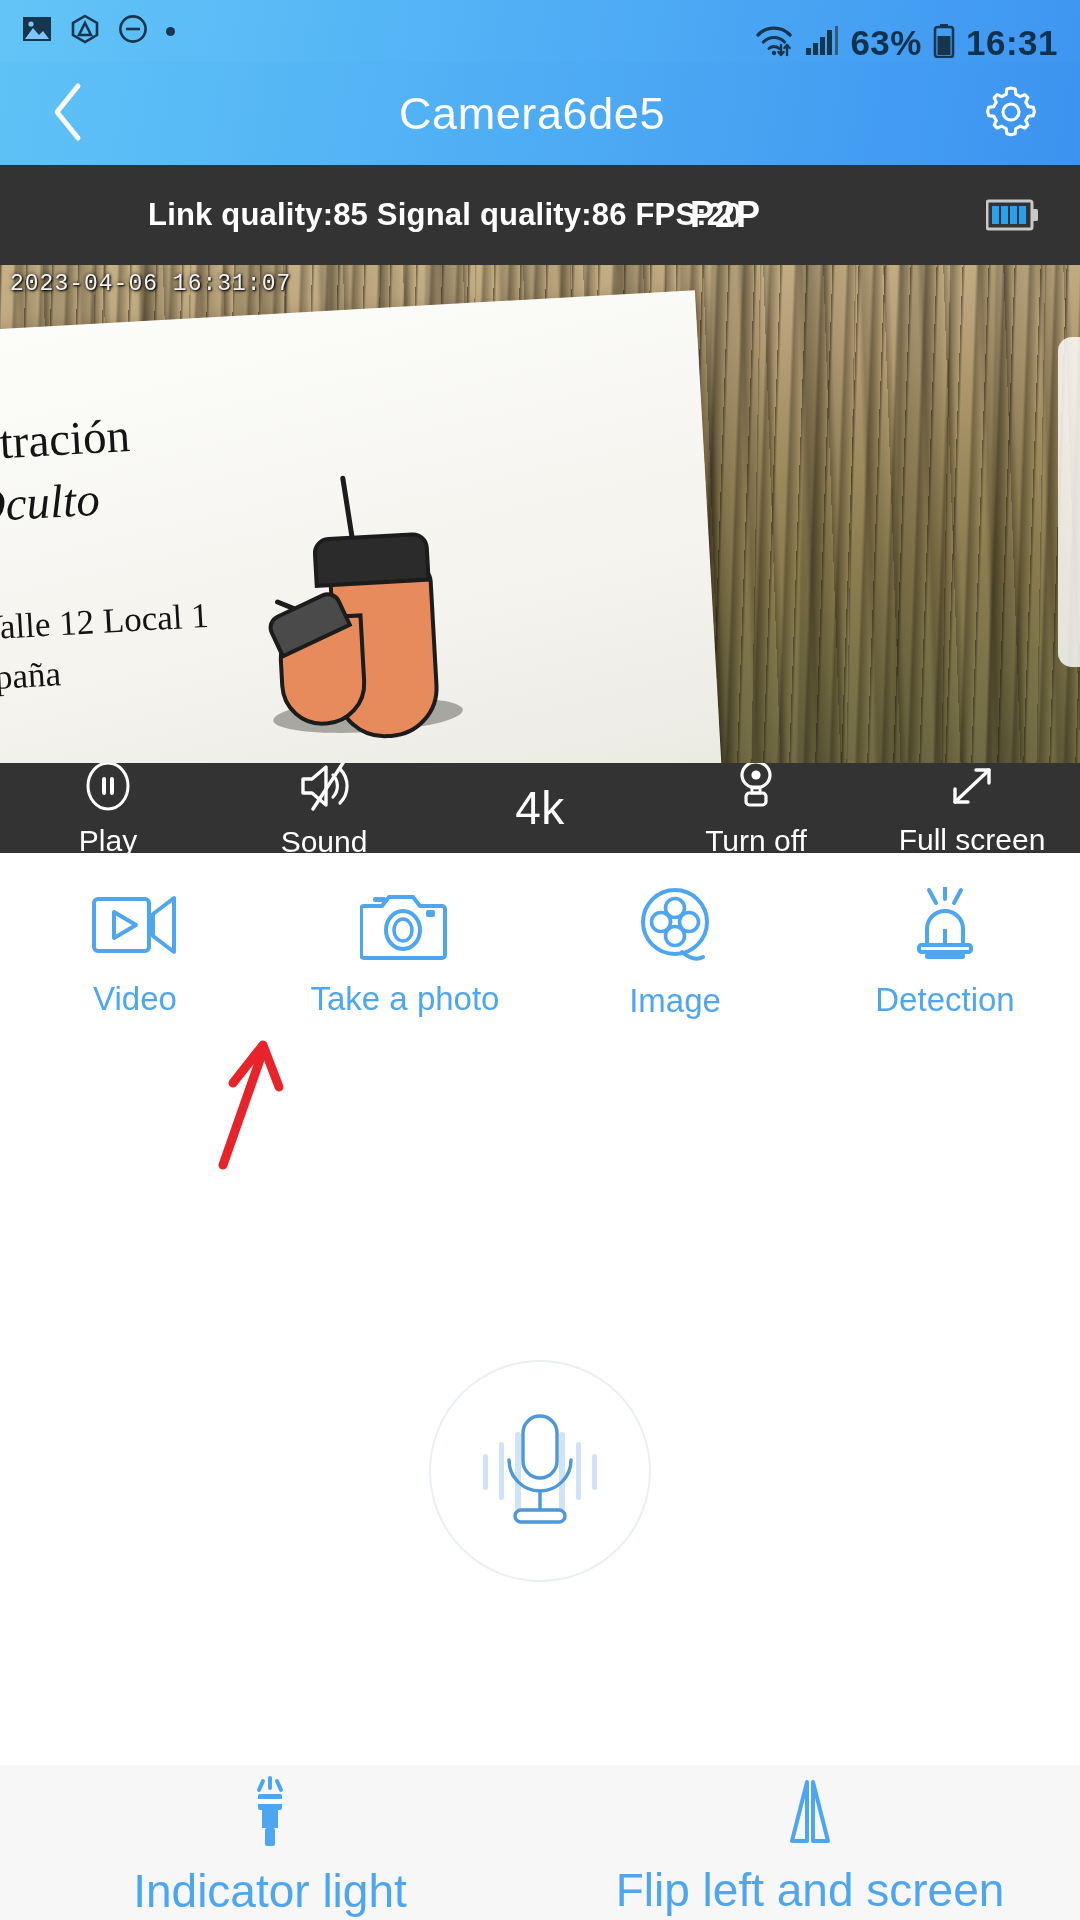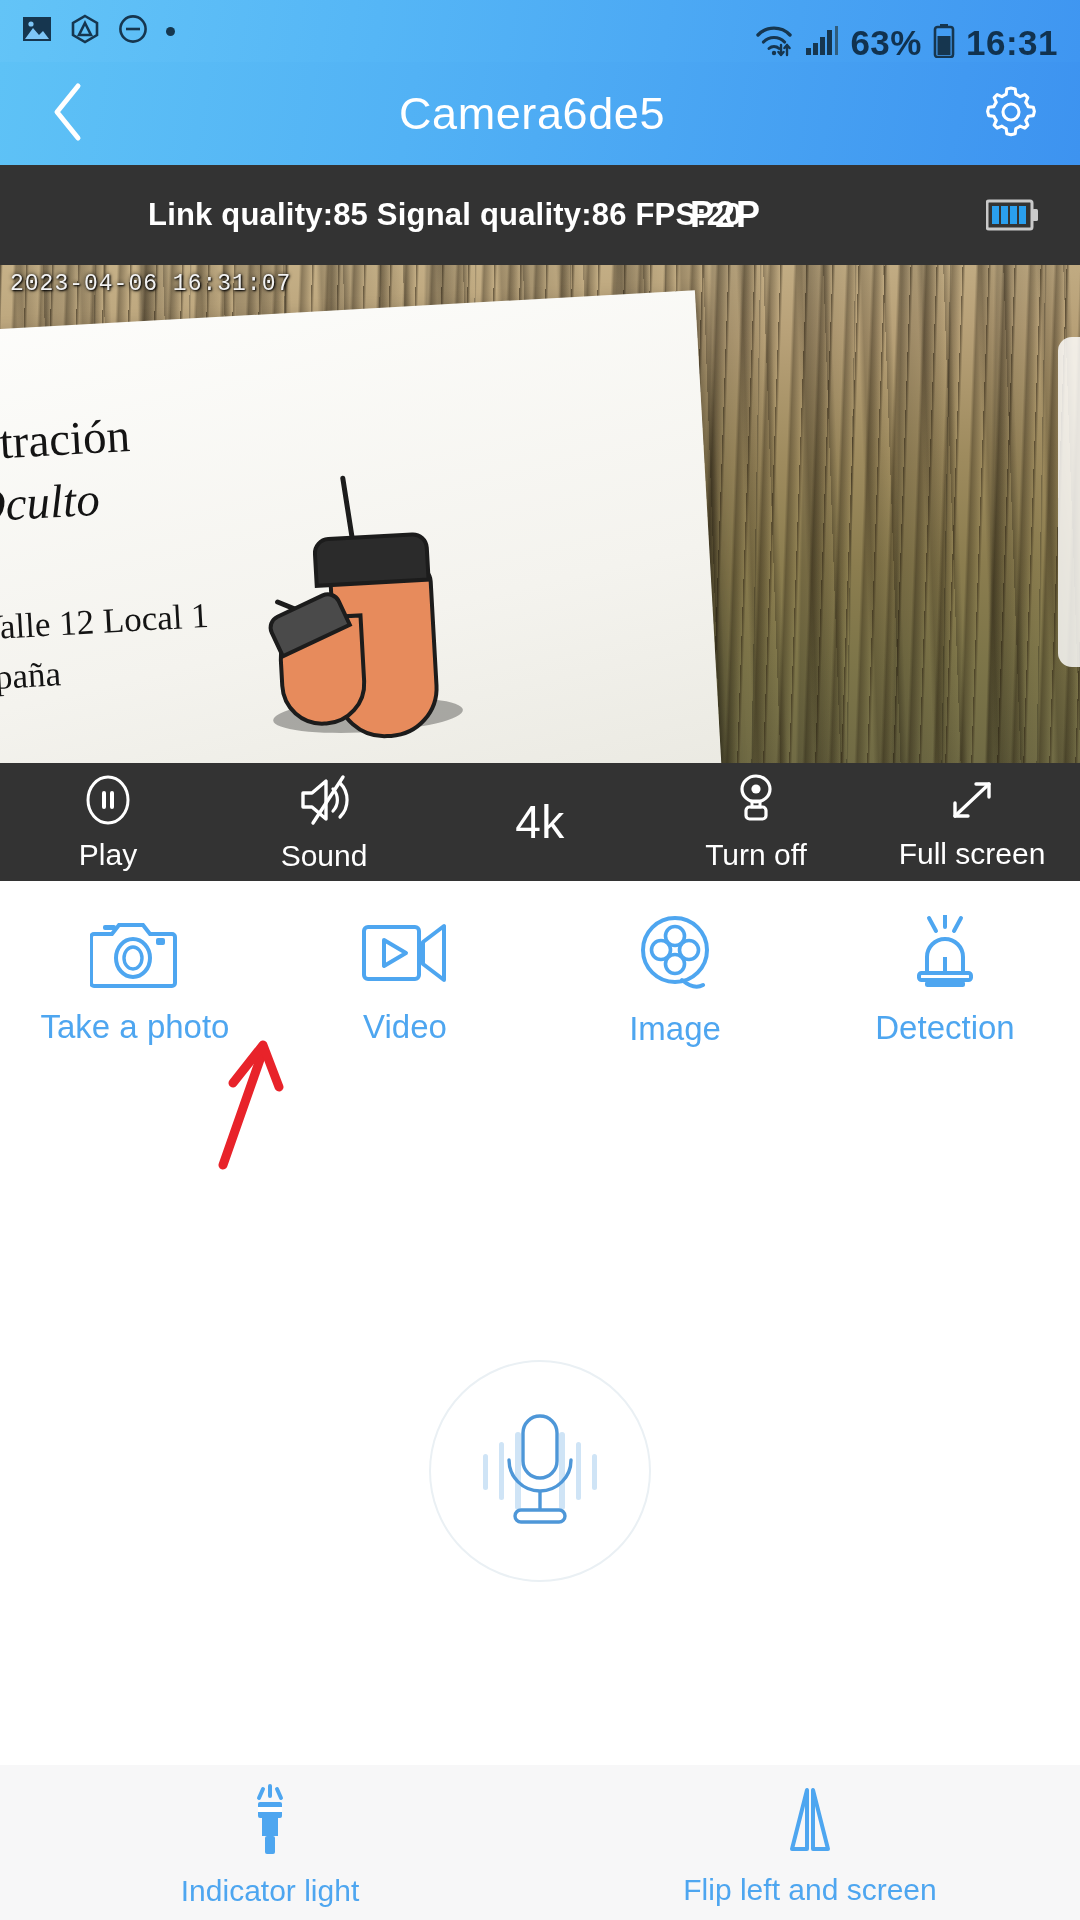--- a/index.html
+++ b/index.html
@@ -83,21 +83,21 @@
     font-size:23px; letter-spacing:1px;
     text-shadow:0 0 4px rgba(0,0,0,.85), 1px 1px 2px #000;
   }
   .vscroll{
     position:absolute; right:0; top:72px; width:22px; height:330px;
     background:rgba(255,255,255,.82); border-radius:14px 0 0 14px;
   }
 
   
   .ctrlbar{
-    height:118px; width:100%; background:#333333;
+    height:90px; width:100%; background:#333333;
     display:flex; align-items:center;
   }
   .ctrl{
     flex:1; display:flex; flex-direction:column; align-items:center; justify-content:center;
     color:#ffffff; gap:10px;
   }
   .ctrl-label{ font-size:30px; line-height:1; }
   .ctrl-4k{ font-size:46px; font-weight:400; letter-spacing:.5px; }
 
   
@@ -120,21 +120,21 @@
     border:2px solid #eaf0f4; background:#ffffff;
     display:flex; align-items:center; justify-content:center;
   }
 
   
   .bottombar{
     position:absolute; left:0; bottom:0; width:100%; height:155px;
     background:#F7F7F8; display:flex; align-items:center; padding-top:4px;
   }
   .bitem{ flex:1; display:flex; flex-direction:column; align-items:center; justify-content:center; gap:14px; }
-  .bitem-label{ color:#4EA6F0; font-size:30px; line-height:1; }
+  .bitem-label{ color:#4EA6F0; font-size:46px; line-height:1; }
 
   
   .annot{ position:absolute; left:205px; top:1035px; pointer-events:none; }
 </style>
 </head>
 <body>
 
 <div class="phone">
 
   <div class="statusbar">
@@ -303,40 +303,40 @@
         </svg>
       </span>
       <span class="ctrl-label">Full screen</span>
     </div>
   </div>
 
   <div class="actions">
 
     <div class="action">
       <span>
+        <svg width="92" height="74" viewBox="0 0 92 74">
+          <rect x="5" y="11" width="55" height="52" rx="4" fill="none" stroke="#4EA6F0" stroke-width="4"></rect>
+          <path d="M25 24 L47 37 L25 50 Z" fill="none" stroke="#4EA6F0" stroke-width="4" stroke-linejoin="round"></path>
+          <path d="M64 26 L85 10 V64 L64 48 Z" fill="none" stroke="#4EA6F0" stroke-width="4" stroke-linejoin="round"></path>
+        </svg>
+      </span>
+      <span class="action-label">Video</span>
+    </div>
+
+    <div class="action">
+      <span>
         <svg width="90" height="74" viewBox="0 0 90 74">
           <path d="M4 18 h18 l7-9 h24 l7 9 h22 a3 3 0 0 1 3 3 v46 a3 3 0 0 1 -3 3 h-78 a3 3 0 0 1 -3 -3 v-46 a3 3 0 0 1 3 -3 Z" fill="none" stroke="#4EA6F0" stroke-width="4"></path>
           <ellipse cx="43" cy="42" rx="17" ry="19" fill="none" stroke="#4EA6F0" stroke-width="4"></ellipse>
           <ellipse cx="43" cy="42" rx="9" ry="11" fill="none" stroke="#4EA6F0" stroke-width="3.4"></ellipse>
           <rect x="66" y="22" width="9" height="7" rx="2" fill="#4EA6F0"></rect>
           <rect x="13" y="9" width="13" height="5" rx="2" fill="#4EA6F0"></rect>
         </svg>
       </span>
       <span class="action-label">Take a photo</span>
-    </div>
-
-    <div class="action">
-      <span>
-        <svg width="92" height="74" viewBox="0 0 92 74">
-          <rect x="5" y="11" width="55" height="52" rx="4" fill="none" stroke="#4EA6F0" stroke-width="4"></rect>
-          <path d="M25 24 L47 37 L25 50 Z" fill="none" stroke="#4EA6F0" stroke-width="4" stroke-linejoin="round"></path>
-          <path d="M64 26 L85 10 V64 L64 48 Z" fill="none" stroke="#4EA6F0" stroke-width="4" stroke-linejoin="round"></path>
-        </svg>
-      </span>
-      <span class="action-label">Video</span>
     </div>
 
     <div class="action">
       <span>
         <svg width="82" height="78" viewBox="0 0 82 78">
           <circle cx="41" cy="36" r="32" fill="none" stroke="#4EA6F0" stroke-width="4"></circle>
           <circle cx="41" cy="22" r="9.5" fill="none" stroke="#4EA6F0" stroke-width="3.6"></circle>
           <circle cx="41" cy="50" r="9.5" fill="none" stroke="#4EA6F0" stroke-width="3.6"></circle>
           <circle cx="27" cy="36" r="9.5" fill="none" stroke="#4EA6F0" stroke-width="3.6"></circle>
           <circle cx="55" cy="36" r="9.5" fill="none" stroke="#4EA6F0" stroke-width="3.6"></circle>

